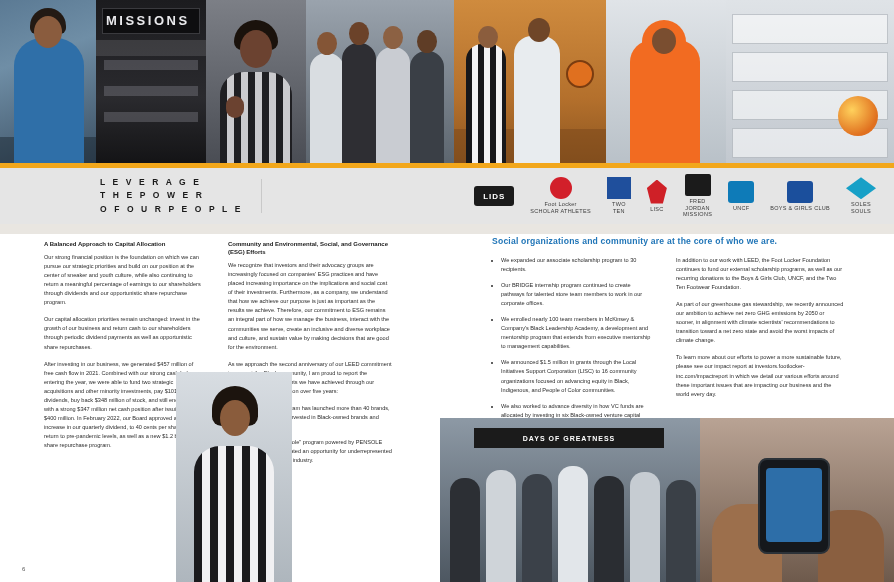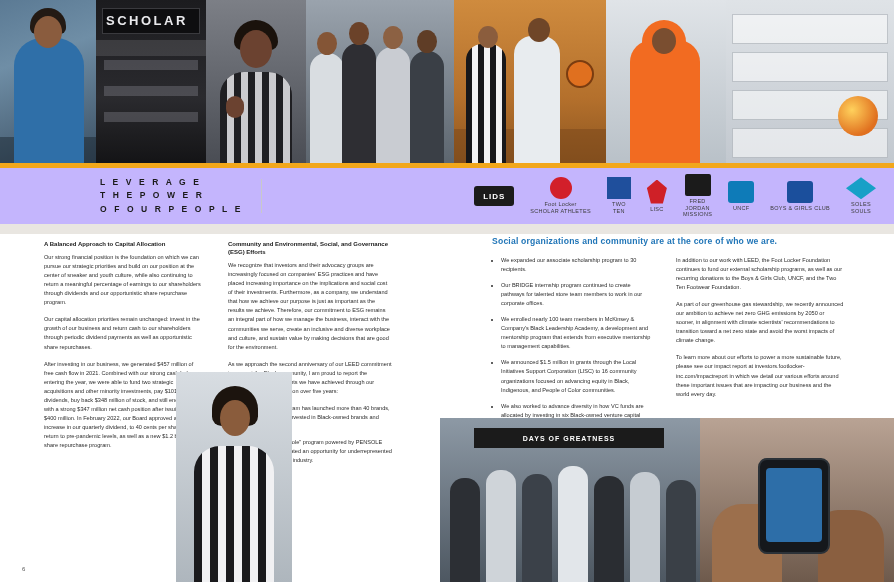--- a/index.html
+++ b/index.html
@@ -90,21 +90,21 @@
   .p7 .r1 { top:14px; } .p7 .r2 { top:52px; } .p7 .r3 { top:90px; } .p7 .r4 { top:128px; }
   .p7 .ball2 { position:absolute; right:16px; top:96px; width:40px; height:40px; border-radius:50%;
     background:radial-gradient(circle at 35% 35%, #ffd15c, #e0701f 70%); }
 
   
   .orange-rule {
     position:absolute; left:0; top:163px; width:894px; height:5px; background:#f2a71b;
   }
   .header-strip {
     position:absolute; left:0; top:168px; width:894px; height:56px;
-    background:#c4b5fd; display:flex; align-items:center;
+    background:#e5e5e5; display:flex; align-items:center;
   }
   .leverage {
     margin-left:100px;
     color:#1b1b1b;
     font-size:8.5px;
     letter-spacing:2.6px;
     line-height:1.55;
     font-weight:700;
     text-align:left;
   }
@@ -196,21 +196,21 @@
         <div class="floor"></div>
         <div class="body"></div>
         <div class="hair"></div>
         <div class="head"></div>
       </div>
     </div>
 
     <div class="photo p2">
       <div class="ph-inner">
         <div class="sign"></div>
-        <div class="signtext">SCHOLAR</div>
+        <div class="signtext">MISSIONS</div>
         <div class="glow"></div>
         <div class="shelf s1"></div>
         <div class="shelf s2"></div>
         <div class="shelf s3"></div>
       </div>
     </div>
 
     <div class="photo p3">
       <div class="ph-inner">
         <div class="shirt"></div>

